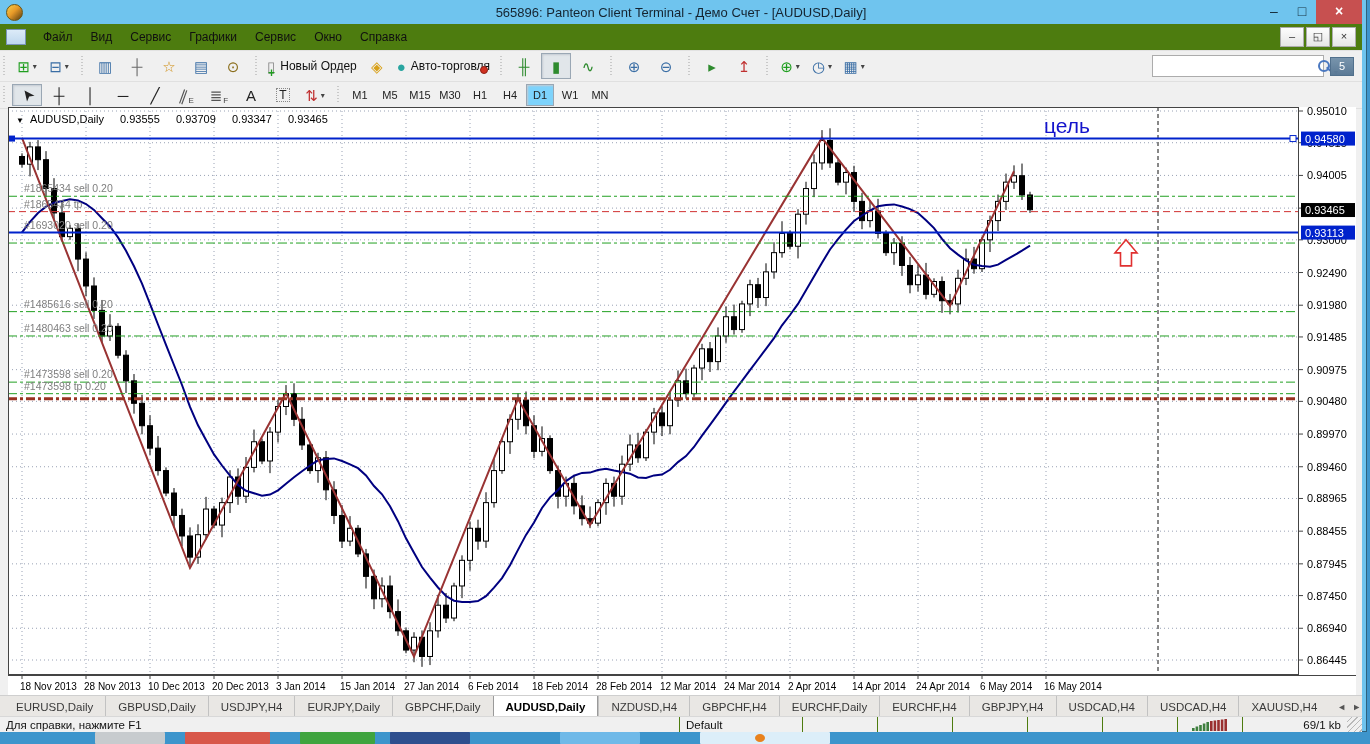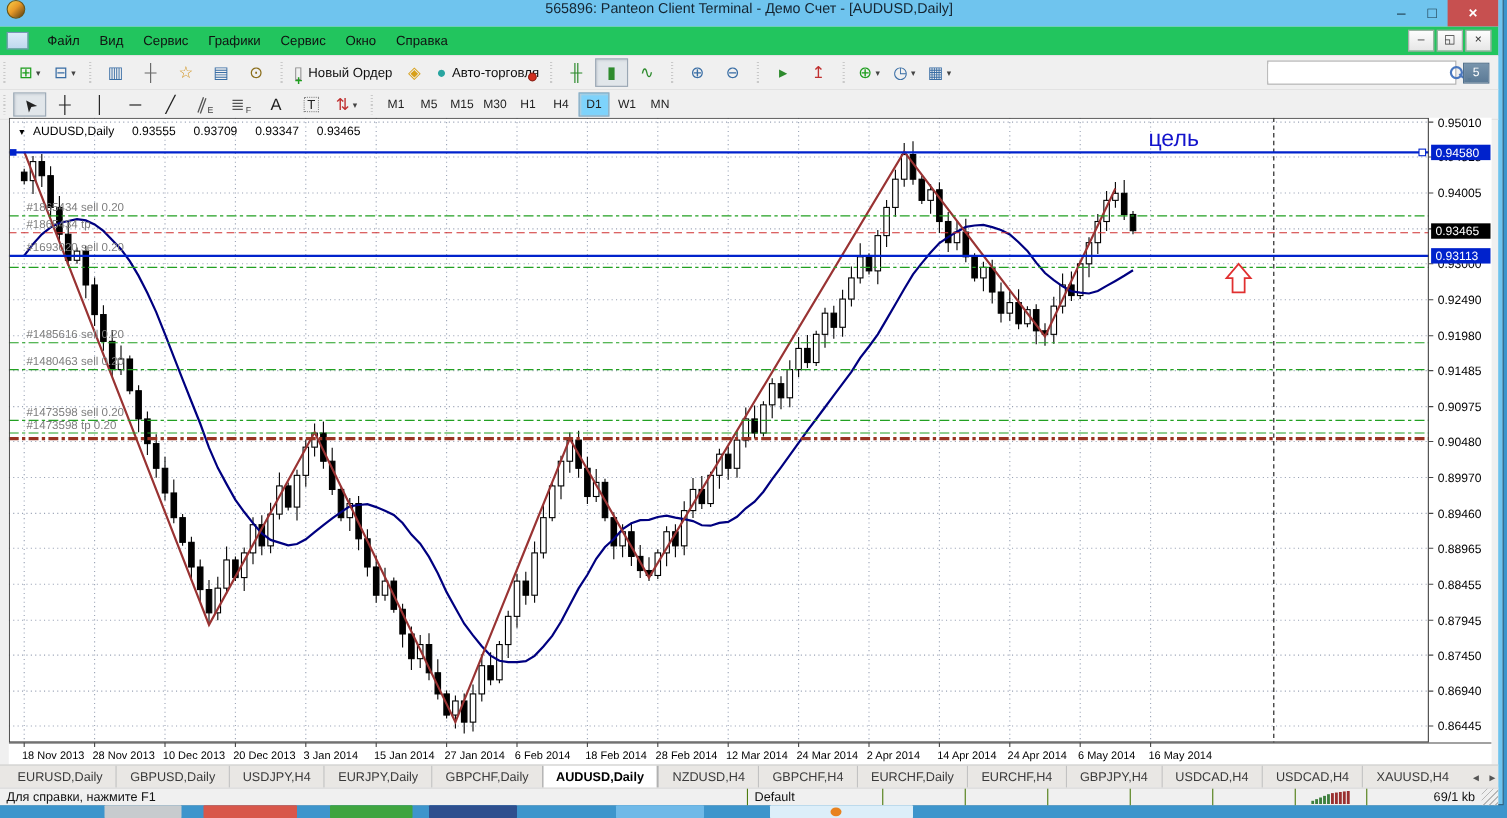--- a/index.html
+++ b/index.html
@@ -1,26 +1,26 @@
 <!DOCTYPE html>
 <html><head>
 <meta charset="utf-8">
 <style>
   html,body{margin:0;padding:0}
   body{width:1370px;height:744px;background:#3D95CC;font-family:"Liberation Sans",sans-serif;overflow:hidden;position:relative;font-size:12px;color:#111}
   .window{position:absolute;left:0;top:0;width:1362px;height:731px;background:#F0F0F0;border-right:4px solid #6FC4EE;outline:1px solid #2E627E}
   
-  .titlebar{height:24px;background:#6FC4EE;position:relative;display:flex;}
+  .titlebar{height:24px;background:#6FC4EE;position:relative;display:flex;align-items:center}
   .app-icon{width:15px;height:15px;border-radius:50%;margin-left:6px;background:linear-gradient(135deg,#F8D04A 0%,#E89A28 45%,#553B10 100%);border:1px solid #6B5514}
   .title-text{position:absolute;left:0;right:0;text-align:center;font-size:13px;color:#152430}
   .win-ctrls{margin-left:auto;display:flex;align-items:center;height:100%}
   .wbtn{width:28px;height:20px;text-align:center;line-height:18px;color:#18303E;font-size:14px;cursor:default}
   .wbtn.close{width:46px;height:24px;background:#C75050;color:#fff;line-height:22px;font-size:14px;font-weight:bold}
   
-  .menubar{height:26px;background:#22c55e;display:flex;align-items:center;border-bottom:1px solid #E2E2E2}
+  .menubar{height:26px;background:#4d7c0f;display:flex;align-items:center;border-bottom:1px solid #E2E2E2}
   .menu-win-icon{width:18px;height:14px;margin:0 8px 0 6px;border:1px solid #7A94B8;background:linear-gradient(#DCEBF8,#BFD8EE);position:relative}
   .menu-item{padding:4px 9px;font-size:12px;color:#101010}
   .mdi-btns{margin-left:auto;display:flex;gap:2px;padding-right:6px}
   .mdi{width:22px;height:18px;border:1px solid #ACACAC;background:linear-gradient(#FDFDFD,#E6E6E6);text-align:center;line-height:16px;font-size:11px;color:#333}
   
   .toolbar{background:#F0F0F0;display:flex;align-items:center;border-bottom:1px solid #E0E0E0}
   .tb1{height:30px}
   .tb2{height:26px}
   .tbgroup{display:flex;align-items:center;height:100%;padding:0 3px;position:relative}
   .grip{width:5px;height:70%;margin-right:3px;background-image:repeating-linear-gradient(#C9C9C9 0 1px,transparent 1px 3px);background-size:2px 100%;background-repeat:repeat-y}

